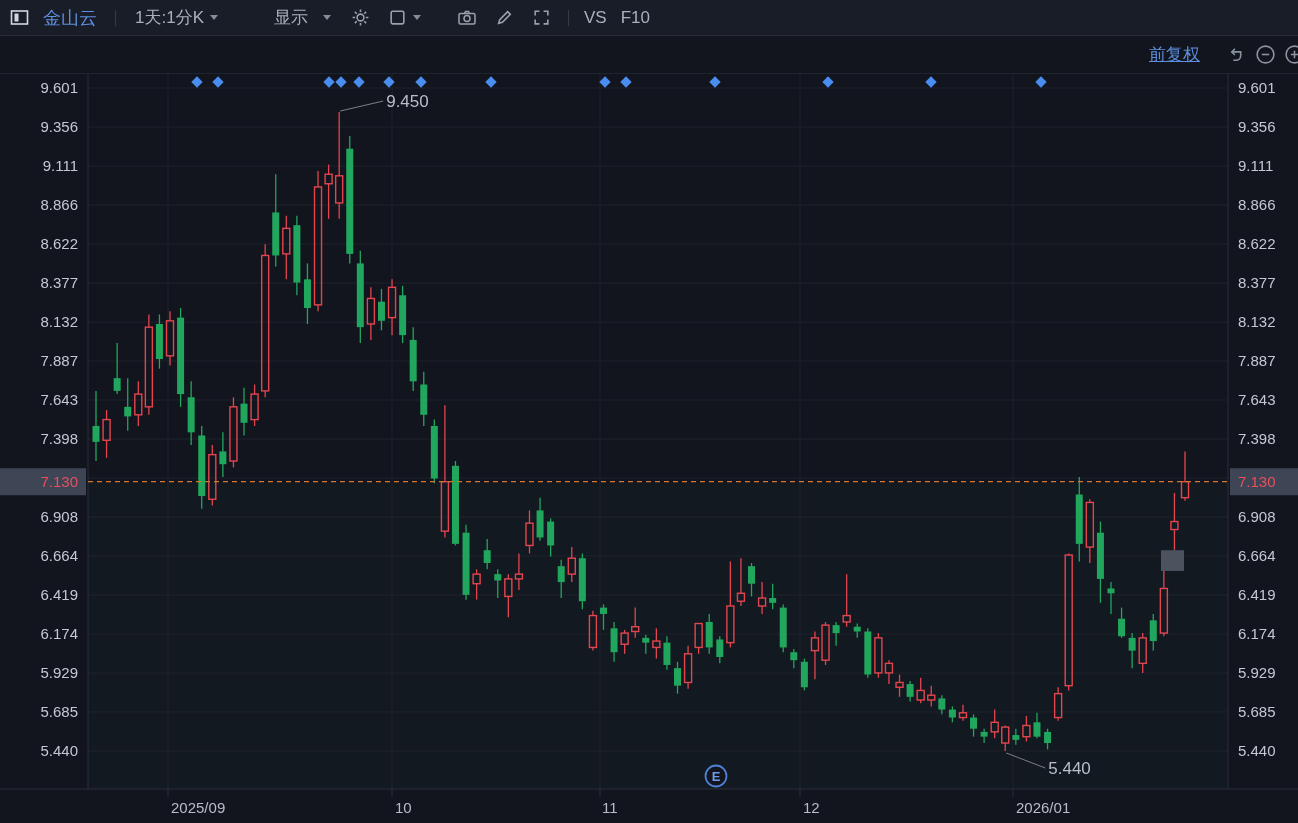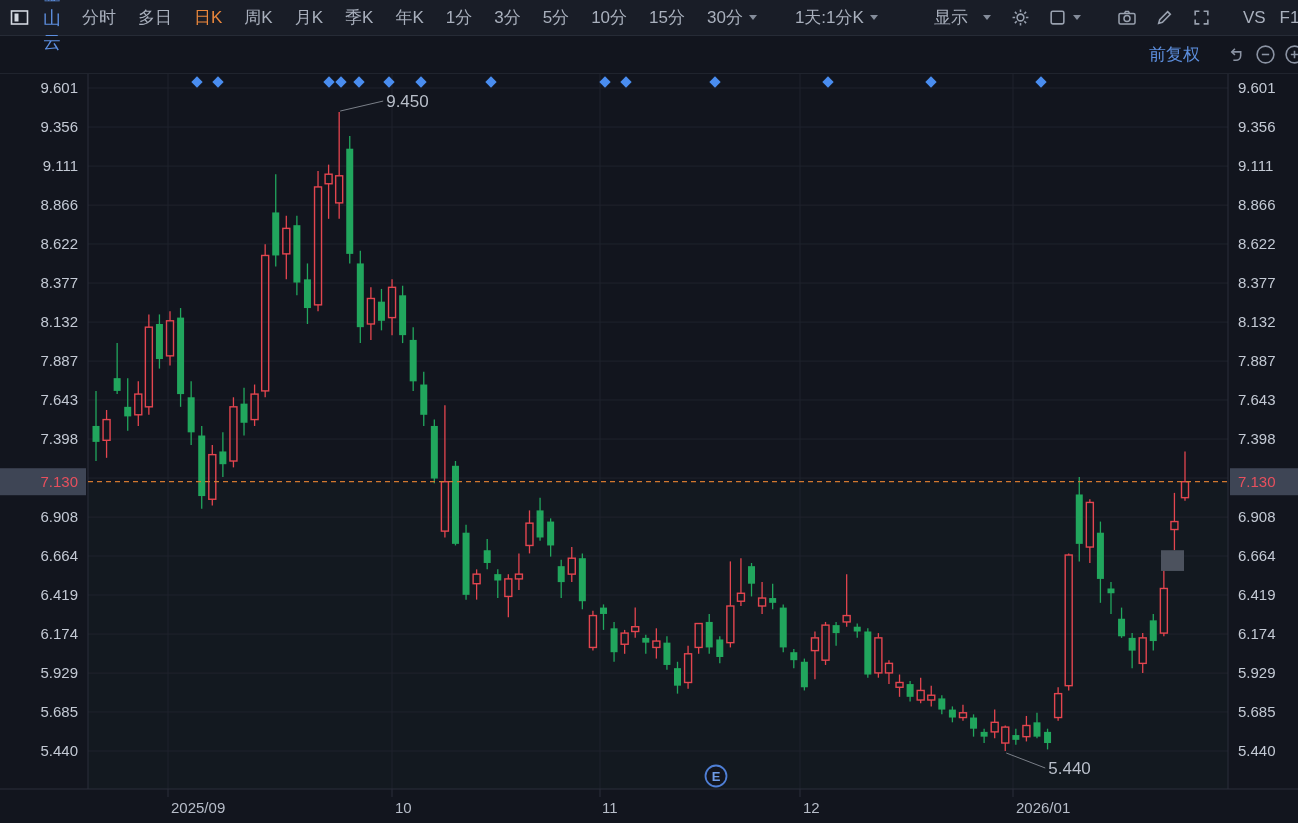--- a/index.html
+++ b/index.html
@@ -16,55 +16,40 @@
         border-top:5px solid #848c9a;display:inline-block;margin-left:6px;}
   .tb-sep{width:1px;height:16px;background:#343a46;margin:0 8px;}
   .tb-icon{display:flex;align-items:center;padding:0 9px;cursor:pointer;}
   .tb-icon svg{stroke:#99a1af;fill:none;stroke-width:1.5;}
   .sp-lg{margin-left:34px;gap:9px;}
   .sp-md{margin-left:18px;}
   
   .subheader{position:absolute;left:0;top:36px;width:1298px;height:38px;box-sizing:border-box;
              border-bottom:1px solid #20242e;display:flex;align-items:center;justify-content:flex-end;
              overflow:hidden;padding-right:0;}
-  .adjust{color:#5d8fde;font-size:17px;margin-right:26px;cursor:pointer;}
+  .adjust{color:#5d8fde;font-size:17px;margin-right:26px;cursor:pointer;text-decoration:underline;}
   .sub-icon{display:flex;align-items:center;margin-right:8px;cursor:pointer;}
   .sub-icon svg{stroke:#8b93a3;fill:none;stroke-width:1.5;}
   .sub-icon.clipped{margin-right:-7px;}
   
   #chart{position:absolute;left:0;top:74px;}
   text{font-family:"Liberation Sans",sans-serif;}
 </style>
 </head>
 <body>
 <div class="app">
 
   <div class="toolbar">
     <span class="win-icon">
       <svg width="19" height="19" viewBox="0 0 19 19">
         <rect x="1.5" y="3" width="16" height="13" fill="none" stroke="#d3d8e0" stroke-width="1.6"></rect>
         <rect x="4.5" y="5.5" width="4" height="8" fill="#d3d8e0"></rect>
       </svg>
     </span>
     <span class="symbol">金山云</span>
-    <nav id="periods" style="display:flex;align-items:center;">
-        <span class="tb-item">分时</span>
-        <span class="tb-item">多日</span>
-        <span class="tb-item active">日K</span>
-        <span class="tb-item">周K</span>
-        <span class="tb-item">月K</span>
-        <span class="tb-item">季K</span>
-        <span class="tb-item">年K</span>
-        <span class="tb-item">1分</span>
-        <span class="tb-item">3分</span>
-        <span class="tb-item">5分</span>
-        <span class="tb-item">10分</span>
-        <span class="tb-item">15分</span>
-        <span class="tb-item">30分<span class="chev"></span></span>
-      </nav>
     <span class="tb-sep"></span>
     <span class="tb-item">
       <span>1天:1分K</span>
         <span class="chev"></span>
     </span>
     <span class="tb-item sp-lg">
       <span>显示</span>
         <span class="chev"></span>
     </span>
     <span class="tb-icon">

